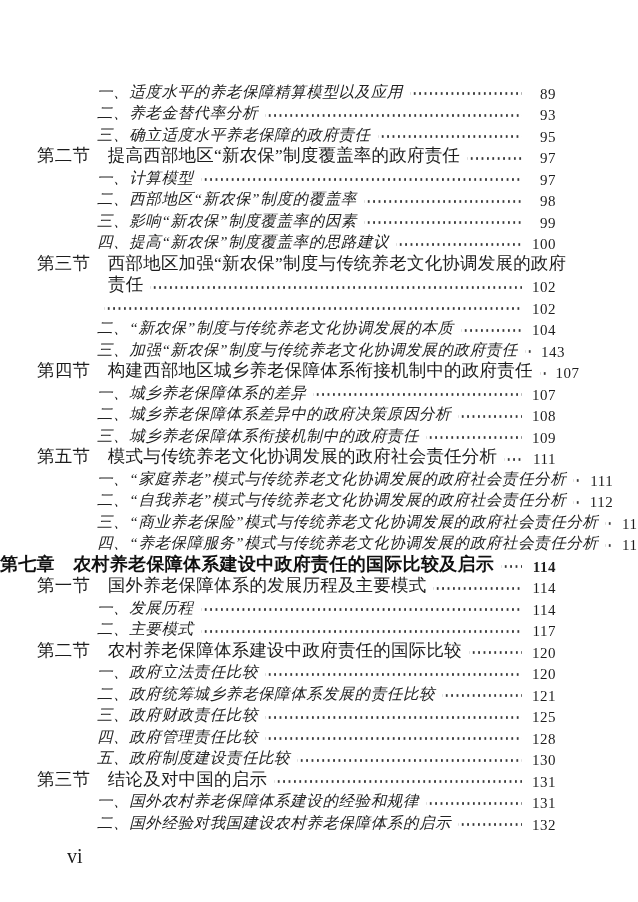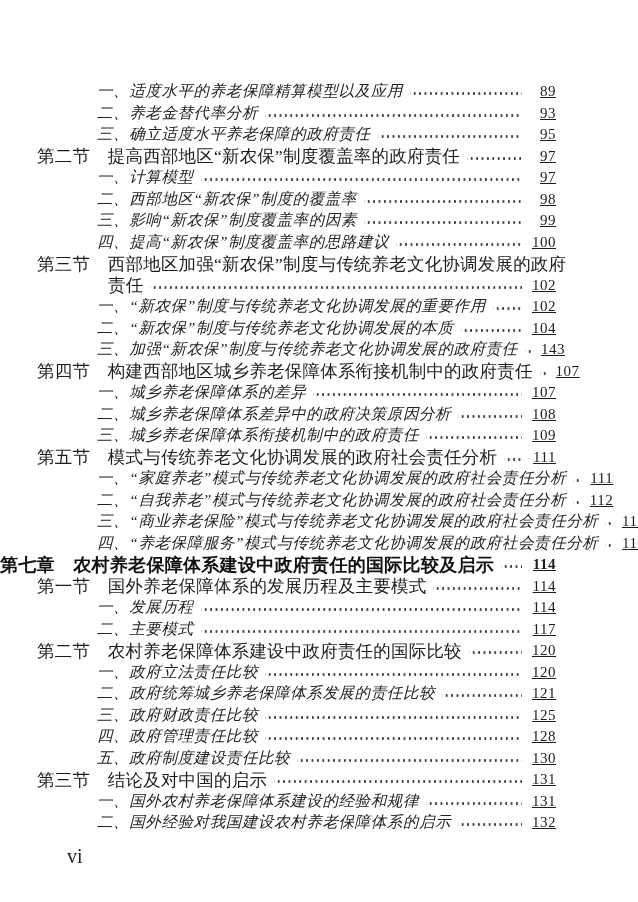--- a/index.html
+++ b/index.html
@@ -8,21 +8,21 @@
     background:#ffffff;
     position:relative;
     font-family:"Liberation Serif", serif;
     color:#1d1d1d;
     overflow:hidden;
   }
   .page{position:absolute;inset:0;background:#fff;}
   .toc{position:absolute;top:81px;left:0;right:0;}
   .row{
     display:flex;
-    align-items:center;
+    align-items:flex-end;
     height:21.5px;
     box-sizing:border-box;
     padding-right:82px;
     white-space:nowrap;
   }
   .row .t{flex:0 0 auto;}
   .lvl-chapter{
     font-family:"Liberation Sans", sans-serif;
     font-weight:700;
     font-size:18px;
@@ -60,21 +60,20 @@
   }
   .pg{
     flex:0 0 auto;
     min-width:30px;
     text-align:right;
     font-style:normal;
     font-family:"Liberation Serif", serif;
     font-size:15px;
     letter-spacing:0.5px;
     color:#1d1d1d;
-    text-decoration:underline;
   }
   .folio{
     position:absolute;
     left:67px;
     top:845px;
     font-size:20px;
     font-family:"Liberation Serif", serif;
     color:#1d1d1d;
   }
 </style>
@@ -126,21 +125,20 @@
       <div class="row lvl-section">
     <span class="t">第三节　西部地区加强“新农保”制度与传统养老文化协调发展的政府</span>
 
   </div>
       <div class="row lvl-cont">
     <span class="t">责任</span>
     <span class="leader"></span>
     <span class="pg">102</span>
   </div>
       <div class="row lvl-sub">
-    <span class="t">一、“新农保”制度与传统养老文化协调发展的重要作用</span>
     <span class="leader"></span>
     <span class="pg">102</span>
   </div>
       <div class="row lvl-sub">
     <span class="t">二、“新农保”制度与传统养老文化协调发展的本质</span>
     <span class="leader"></span>
     <span class="pg">104</span>
   </div>
       <div class="row lvl-sub">
     <span class="t">三、加强“新农保”制度与传统养老文化协调发展的政府责任</span>

